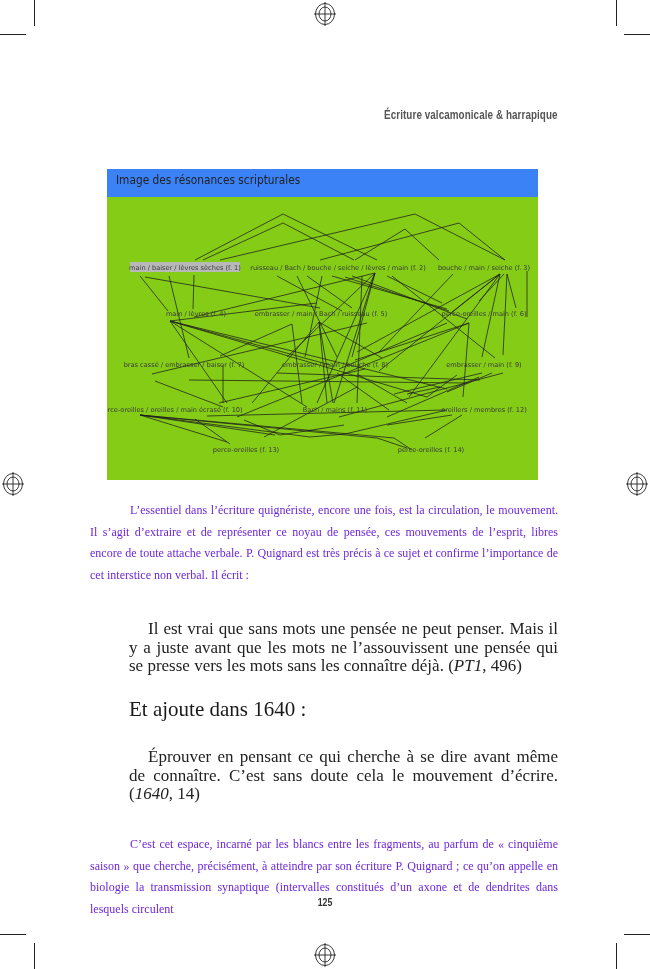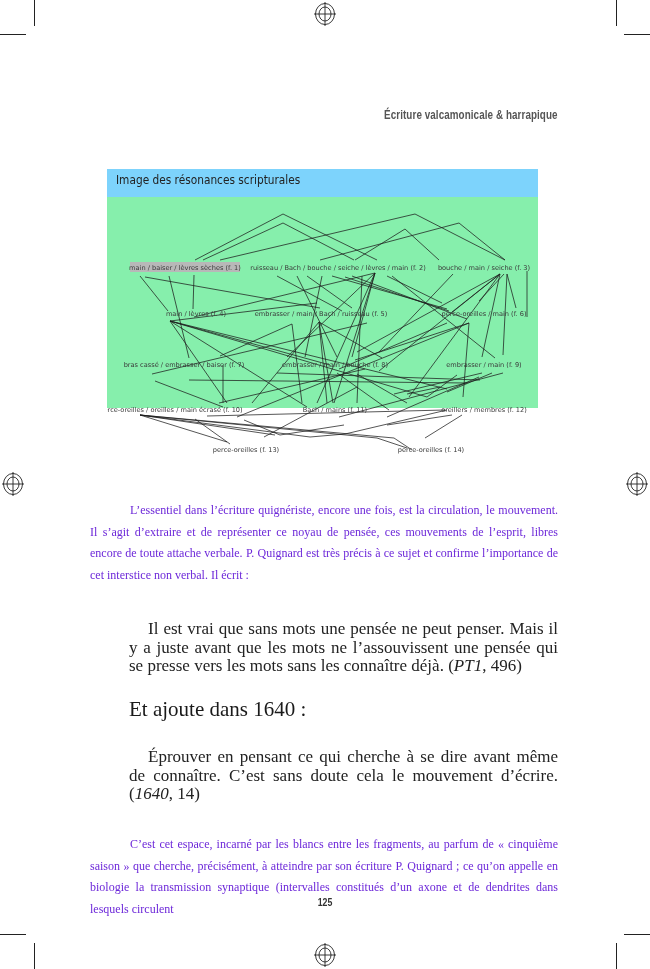--- a/index.html
+++ b/index.html
@@ -1,22 +1,22 @@
 <!DOCTYPE html>
 <html><head>
 <meta charset="utf-8">
 <style>
   html, body { margin: 0; padding: 0; background: #ffffff; }
   body { width: 650px; height: 969px; position: relative; overflow: hidden; font-family: "Liberation Serif", serif; color: #1a1a1a; }
   .crop { position: absolute; background: #222; }
   .reg { position: absolute; width: 22px; height: 24px; }
   .running-head { position: absolute; right: 92px; top: 108px; font-family: "Liberation Sans", sans-serif; font-size: 12px; font-weight: bold; color: #555; transform: scaleX(0.82); transform-origin: right center; letter-spacing: 0.1px; }
-  .fig-title-bar { position: absolute; left: 107px; top: 169px; width: 431px; height: 36px; background: #7dd3fc; }
+  .fig-title-bar { position: absolute; left: 107px; top: 169px; width: 431px; height: 36px; background: #3b82f6; }
   .fig-title { position: absolute; left: 9px; top: 4px; font-family: "DejaVu Sans", sans-serif; font-size: 11.5px; color: #222; transform: scaleX(0.92); transform-origin: left center; white-space: nowrap; }
-  .fig-panel { position: absolute; left: 107px; top: 197px; width: 431px; height: 211px; background: #86efac; }
+  .fig-panel { position: absolute; left: 107px; top: 197px; width: 431px; height: 283px; background: #84cc16; }
   .fig-panel svg { position: absolute; left: 0; top: 0; }
   .node-label { font-family: "DejaVu Sans", sans-serif; font-size: 6.6px; fill: #3a3a3a; }
   .text-block { position: absolute; left: 90px; width: 468px; font-size: 12px; line-height: 21.6px; text-align: justify; color: #6d28d9; }
   .text-block p { margin: 0; text-indent: 40px; }
   .quote { position: absolute; left: 129px; width: 429px; font-size: 17px; line-height: 18.6px; text-align: justify; color: #222; }
   .quote p { margin: 0; text-indent: 19px; }
   .plain-line { position: absolute; left: 129px; font-size: 21px; color: #1a1a1a; }
   .page-number { position: absolute; left: 0; width: 650px; top: 896px; text-align: center; font-family: "Liberation Sans", sans-serif; font-size: 11px; font-weight: bold; color: #333; transform: scaleX(0.8); }
   i { font-style: italic; }
 </style>

